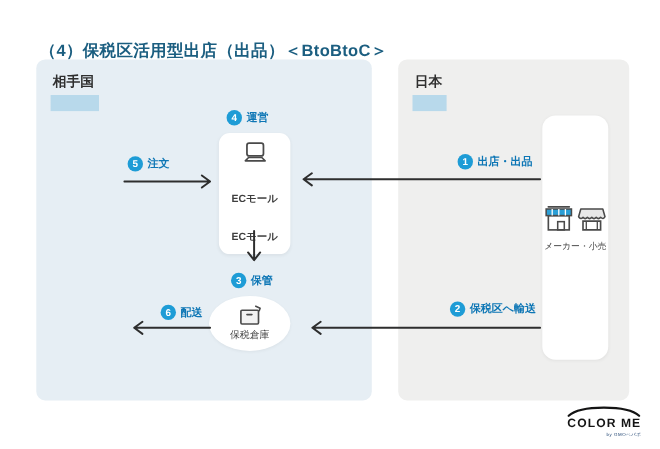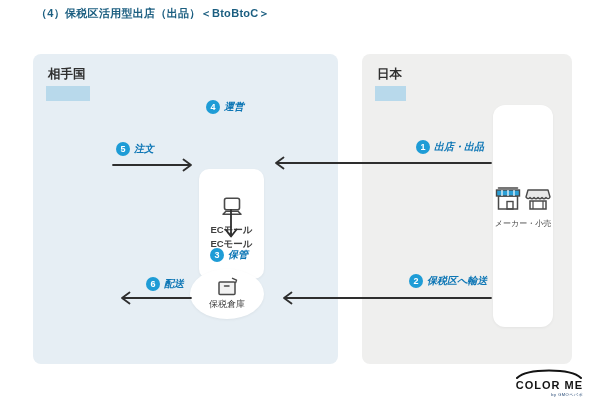--- a/index.html
+++ b/index.html
@@ -2,58 +2,58 @@
 <html><head>
 <meta charset="utf-8">
 <style>
   * { margin:0; padding:0; box-sizing:border-box; }
   html,body { background:#fff; }
   .canvas {
     position:relative; width:600px; height:408px; background:#ffffff;
     font-family:"Liberation Sans","DejaVu Sans",sans-serif; overflow:hidden;
   }
   .page-title {
-    position:absolute; left:36px; top:6px;
-    font-size:11px; font-weight:bold; color:#1b5e80; letter-spacing:.3px;
+    position:absolute; left:36px; top:37px;
+    font-size:15px; font-weight:bold; color:#1b5e80; letter-spacing:.3px;
   }
   .panel { position:absolute; top:54px; height:310px; border-radius:8px; }
   .panel-left  { left:33px;  width:305px; background:#e6eef4; }
   .panel-right { left:362px; width:210px; background:#efefee; }
   .region-label {
     position:absolute; font-size:12.5px; font-weight:bold; color:#2f2f2f;
     background:linear-gradient(transparent 58%, #b8d9eb 58%);
     padding:1px 4px 20px 2px; line-height:1.15;
   }
   .region-label.partner { left:46px;  top:66px; }
   .region-label.japan   { left:375px; top:66px; }
 
   .node { position:absolute; background:#fff; box-shadow:0 1px 3px rgba(0,0,0,.05);
           display:flex; flex-direction:column; align-items:center; justify-content:center; }
-  .node-ec { left:199px; top:121px; width:65px; height:110px; border-radius:10px; gap:0;margin-top:48px; }
+  .node-ec { left:199px; top:121px; width:65px; height:110px; border-radius:10px; gap:20px; }
   .node-ec .node-line { font-size:9.5px; font-weight:bold; color:#3f3f3f; line-height:1.45; }
   .node-ec svg { margin-bottom:5px; }
 
   .node-warehouse { left:190px; top:269px; width:74px; height:50px; border-radius:50%; }
   .node-warehouse .node-line { font-size:9px; color:#3f3f3f; margin-top:2px; }
 
   .node-japan { left:493px; top:105px; width:60px; height:222px; border-radius:12px;
                 padding-bottom:18px; }
   .node-japan .node-line { font-size:8px; color:#3f3f3f; margin-top:6px; white-space:nowrap; }
 
   .buyer { position:absolute; left:40px; top:192px; width:70px; display:flex;
            flex-direction:column; align-items:center; }
   .buyer-label { font-size:10px; color:#3f3f3f; margin-top:5px; }
 
   .step { position:absolute; display:flex; align-items:center; gap:4px; }
   .step-badge {
     width:14px; height:14px; border-radius:50%; background:#1e9cd6; color:#fff;
     font-size:9px; font-weight:bold; display:flex; align-items:center; justify-content:center;
     flex:0 0 14px;
   }
-  .step-label { font-size:10px; font-weight:bold; color:#0d76b5; white-space:nowrap;font-style:italic; }
+  .step-label { font-size:10px; font-weight:bold; color:#0d76b5; white-space:nowrap; }
   .step-4 { left:206px; top:100px; }
   .step-5 { left:116px; top:142px; }
   .step-1 { left:416px; top:140px; }
   .step-3 { left:210px; top:248px; }
   .step-2 { left:409px; top:274px; }
   .step-6 { left:146px; top:277px; }
 
   .arrow { position:absolute; }
   .arrow path { fill:none; stroke:#2e2e2e; stroke-width:1.8; stroke-linecap:round; stroke-linejoin:round; }
 

